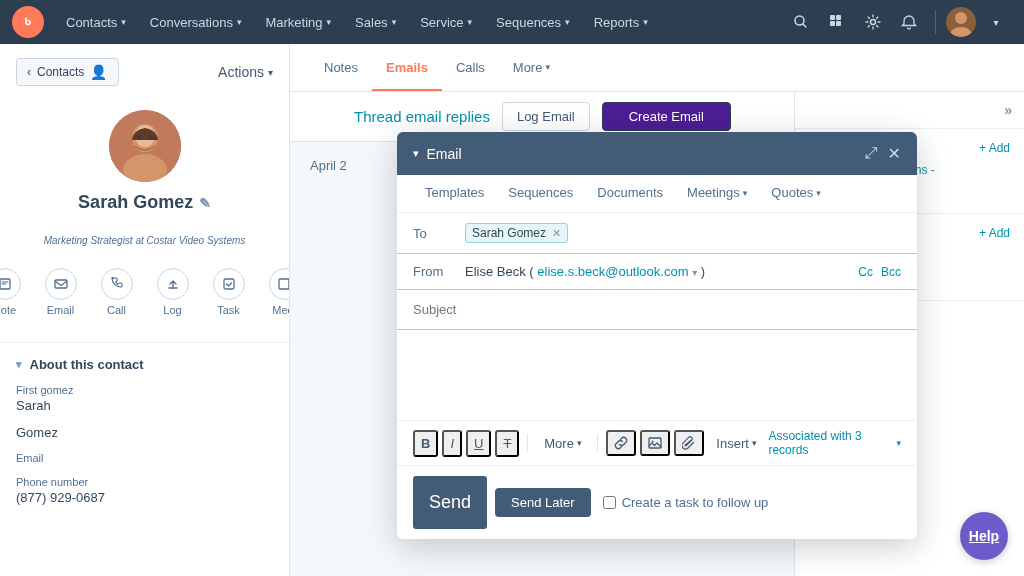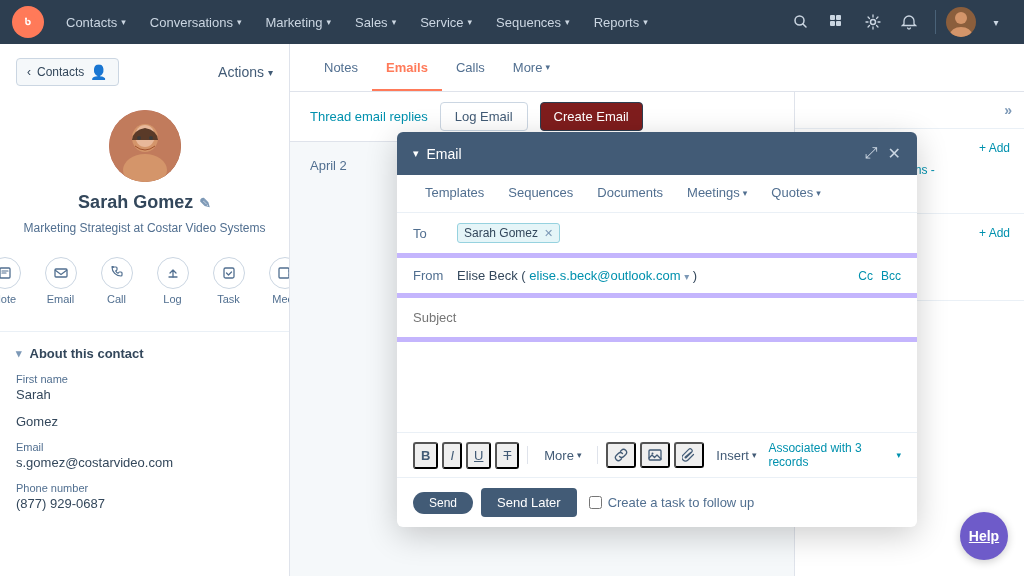--- a/index.html
+++ b/index.html
@@ -90,21 +90,21 @@
       overflow: hidden; position: relative;
       display: flex; align-items: flex-end; justify-content: center;
     }
     .contact-avatar svg { width: 100%; }
     .contact-name {
       font-size: 18px; font-weight: 600; color: #33475b;
       margin-top: 10px; display: flex; align-items: center; gap: 6px;
     }
     .edit-icon { color: #7c98b6; font-size: 14px; cursor: pointer; }
     .contact-title {
-      font-size: 12px; color: #516f90; text-align: center; margin-top: 6px; line-height: 1.5;
+      font-size: 10px; color: #516f90; text-align: center; margin-top: 20px; line-height: 1.5; font-style: italic;
     }
     .contact-actions {
       display: flex; gap: 0; margin-top: 14px; justify-content: center;
     }
     .contact-action {
       display: flex; flex-direction: column; align-items: center; gap: 4px;
       padding: 6px 12px; cursor: pointer; color: #516f90;
     }
     .contact-action .icon-circle {
       width: 32px; height: 32px; border-radius: 50%;
@@ -142,29 +142,29 @@
     .tab.active { color: #ff7a59; border-bottom-color: #ff7a59; font-weight: 600; }
     .tab-more { display: flex; align-items: center; gap: 3px; }
 
     
     .action-bar {
       background: #fff;
       border-bottom: 1px solid #dfe3eb;
       display: flex; align-items: center;
       padding: 10px 20px; gap: 12px;
     }
-    .thread-link { color: #0091ae; font-size: 13px; cursor: pointer; }
+    .thread-link { color: #0091ae; font-size: 15px; cursor: pointer; margin-left: 44px; }
     .log-email-btn {
       padding: 6px 14px; border: 1px solid #cbd6e2;
       border-radius: 4px; background: #fff;
       font-size: 13px; color: #425b76; cursor: pointer;
     }
     .create-email-btn {
-      padding: 6px 13px; border: 1px solid #2d3e50;
-      border-radius: 4px; background: #7f1d1d;
+      padding: 6px 26px; border: 1px solid #2d3e50;
+      border-radius: 4px; background: #4c1d95;
       font-size: 13px; color: #fff; cursor: pointer;
     }
 
     
     .content-area {
       flex: 1;
       padding: 16px 20px;
       overflow-y: auto;
       position: relative;
     }
@@ -241,22 +241,22 @@
       padding: 10px 12px;
       font-size: 13px; color: #516f90;
       cursor: pointer; border-bottom: 2px solid transparent;
       display: flex; align-items: center; gap: 3px;
     }
     .modal-tab .caret { font-size: 9px; }
 
     
     .modal-field {
       padding: 10px 16px;
-      border-bottom: 5px solid #c4b5fd;
-      display: flex; align-items: center; gap: 4px;
+      border-bottom: 1px solid #c4b5fd;
+      display: flex; align-items: center; gap: 12px;
     }
     .field-key { font-size: 13px; color: #516f90; width: 40px; flex-shrink: 0; }
     .to-chip {
       display: flex; align-items: center; gap: 4px;
       background: #e5f5f8; border: 1px solid #96d2df;
       border-radius: 3px; padding: 2px 6px;
       font-size: 12px; color: #33475b;
     }
     .to-chip .close-x { color: #7c98b6; cursor: pointer; margin-left: 2px; font-size: 11px; }
     .from-value { font-size: 13px; color: #33475b; }
@@ -299,23 +299,23 @@
     }
     .assoc-btn .caret { font-size: 9px; }
 
     
     .modal-footer {
       padding: 10px 16px;
       border-top: 1px solid #eaf0f6;
       display: flex; align-items: center; gap: 8px;
     }
     .send-btn {
-      padding: 4px 16px; background: #425b76;
-      border: none; border-radius: 12px;
-      color: #fff; font-size: 12px; cursor: pointer;
+      padding: 16px 16px; background: #425b76;
+      border: none; border-radius: 3px;
+      color: #fff; font-size: 18px; cursor: pointer;
     }
     .send-later-btn {
       padding: 7px 16px; background: #425b76;
       border: none; border-radius: 4px;
       color: #fff; font-size: 13px; cursor: pointer;
     }
     .follow-up-check { display: flex; align-items: center; gap: 6px; font-size: 13px; color: #516f90; margin-left: 4px; }
     .follow-up-check input { cursor: pointer; }
 
     
@@ -503,29 +503,28 @@
         </div>
       </div>
     </div>
 
     <div class="about-section">
       <div class="about-header">
         <span class="chevron">▾</span>
         <span>About this contact</span>
       </div>
       <div class="field-group">
-        <div class="field-label">First name</div>
+        <div class="field-label">First gomez</div>
         <div class="field-value">Sarah</div>
       </div>
       <div class="field-group">
         <div class="field-value">Gomez</div>
       </div>
       <div class="field-group">
         <div class="field-label">Email</div>
-        <div class="field-value">s.gomez@costarvideo.com</div>
       </div>
       <div class="field-group">
         <div class="field-label">Phone number</div>
         <div class="field-value">(877) 929-0687</div>
       </div>
     </div>
   </div>
 
   <div style="flex:1; display:flex; flex-direction:column; position:relative;">
 

